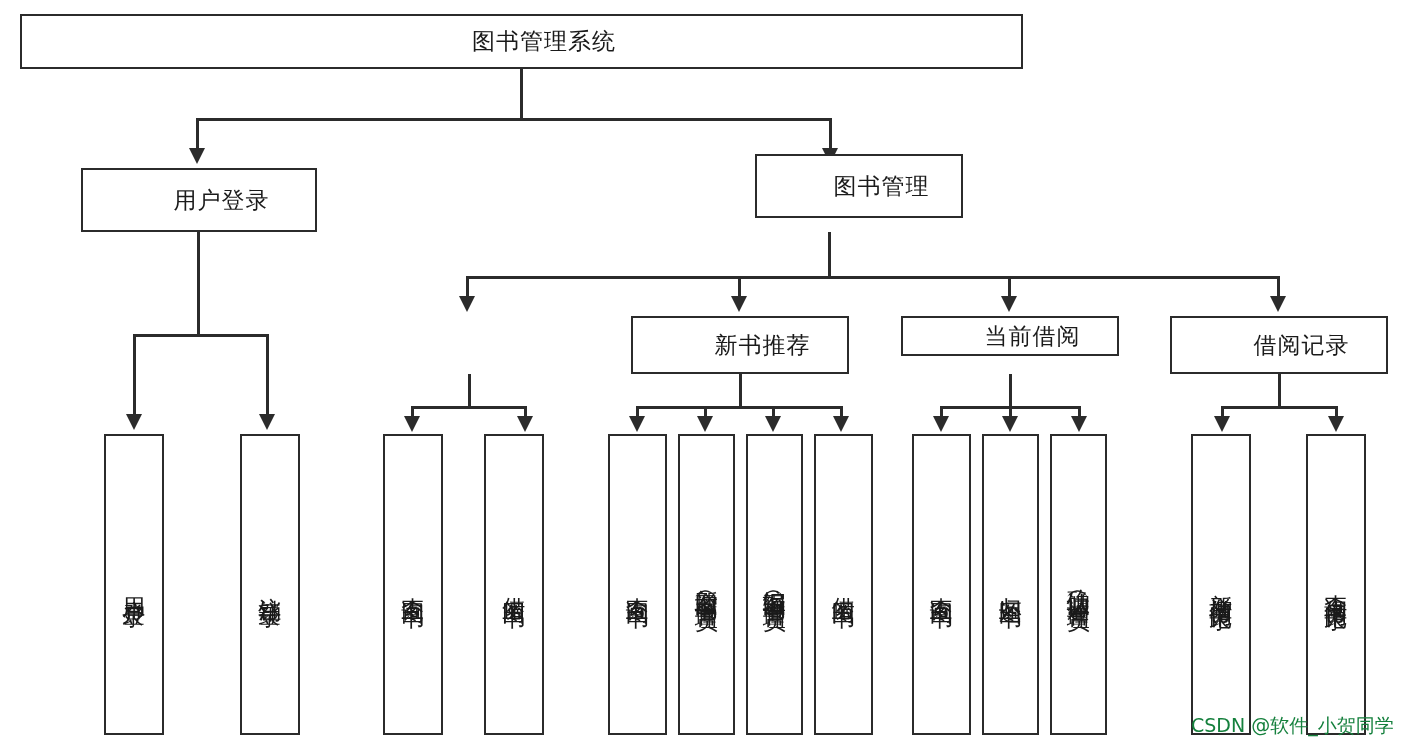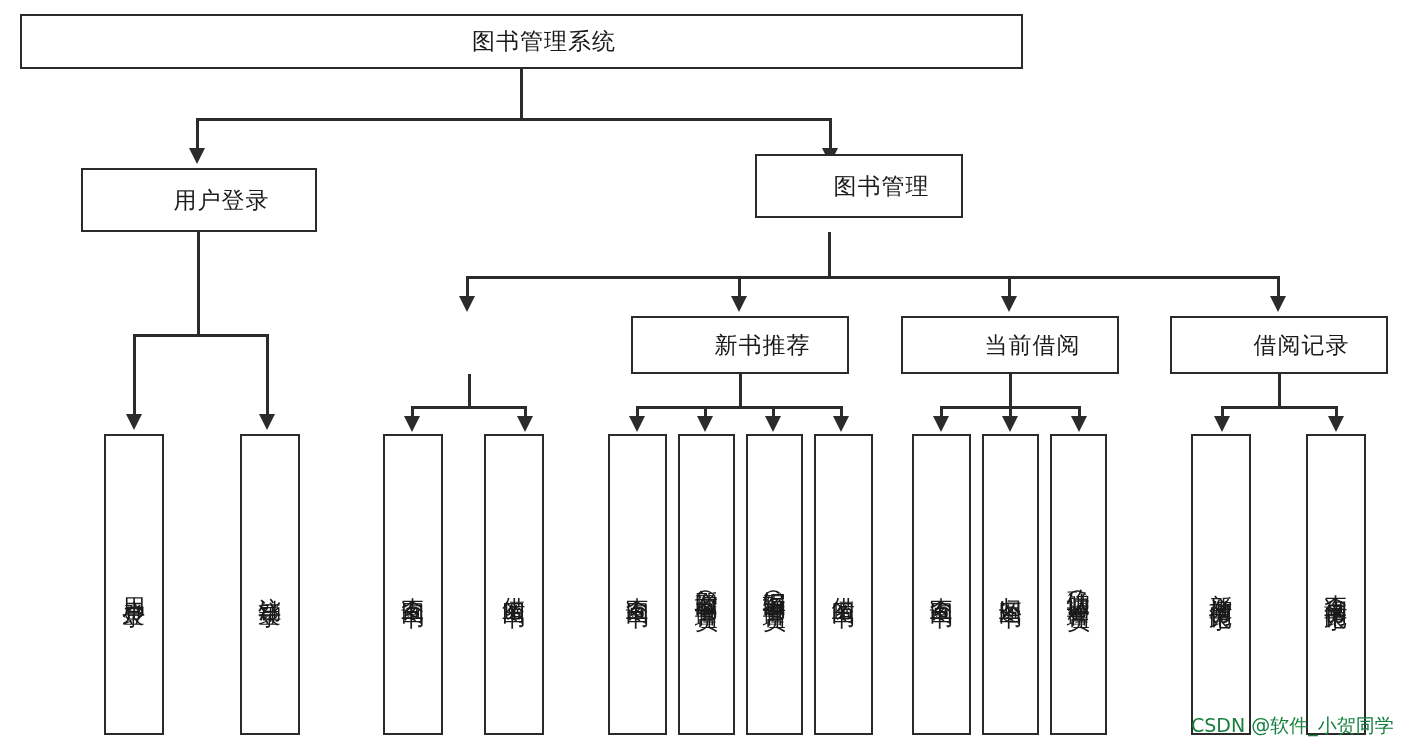--- a/index.html
+++ b/index.html
@@ -115,21 +115,21 @@
 
   <div class="edge vline" style="left:1008px; top:276px; width:3px; height:22px;"></div>
   <div class="arrow" style="left:1001px; top:296px;"></div>
 
   <div class="edge vline" style="left:1277px; top:276px; width:3px; height:22px;"></div>
   <div class="arrow" style="left:1270px; top:296px;"></div>
 
   <div class="node h" style="left:631px; top:316px; width:218px; height:58px;">
     <span class="txt">新书推荐</span>
   </div>
-  <div class="node h" style="left:901px; top:316px; width:218px; height:58px;text-align:right;">
+  <div class="node h" style="left:901px; top:316px; width:218px; height:40px;text-align:right;">
     <span class="txt">当前借阅</span>
   </div>
   <div class="node h" style="left:1170px; top:316px; width:218px; height:58px;">
     <span class="txt">借阅记录</span>
   </div>
 
   <div class="edge vline" style="left:468px; top:374px; width:3px; height:34px;"></div>
   <div class="edge hline" style="left:411px; top:406px; width:116px; height:3px;"></div>
   <div class="edge vline" style="left:411px; top:406px; width:3px; height:12px;"></div>
   <div class="arrow" style="left:404px; top:416px;"></div>

